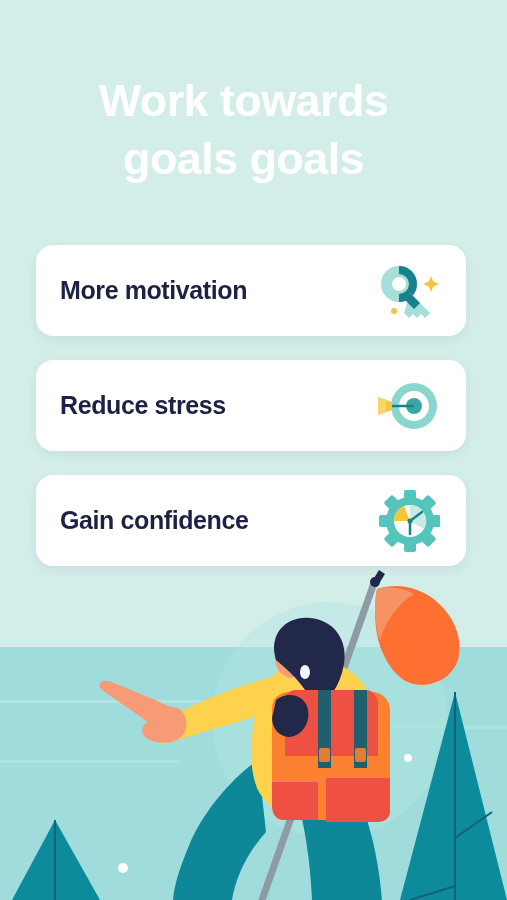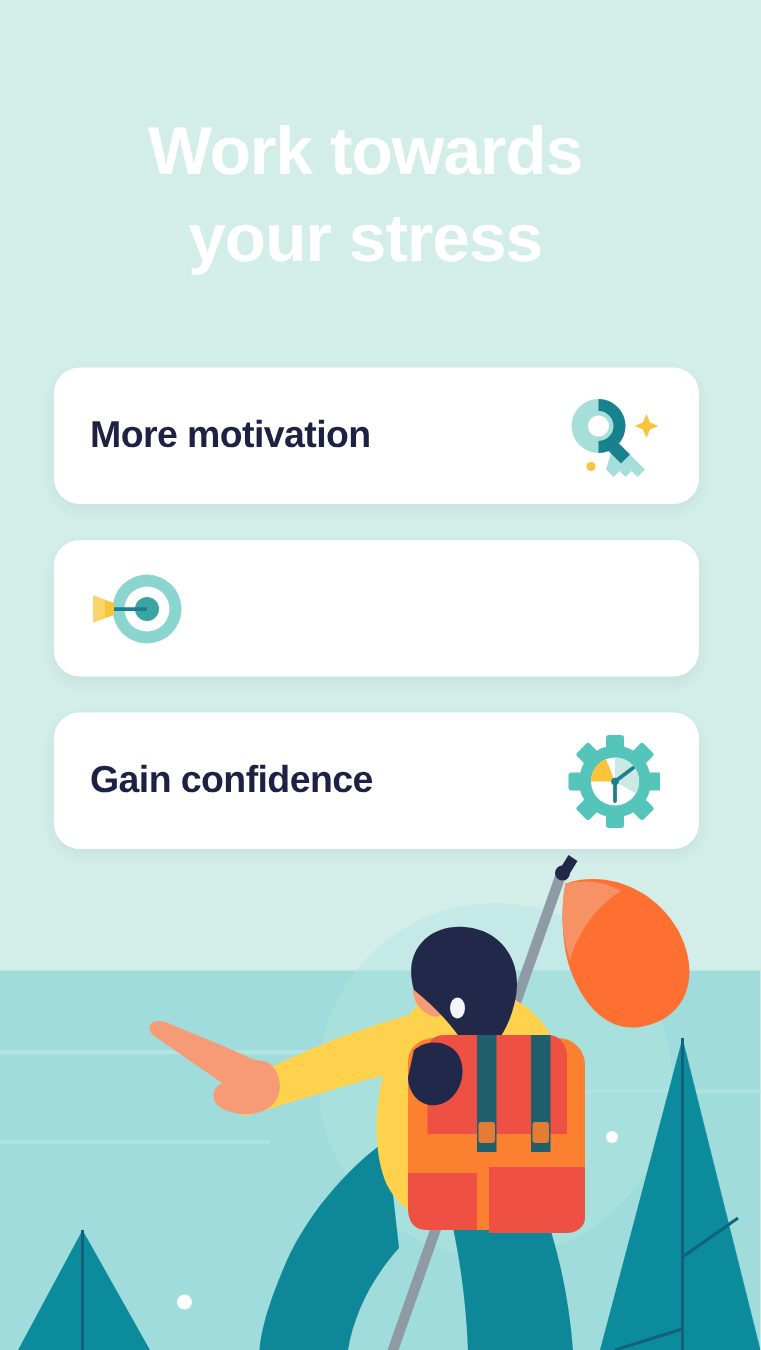--- a/index.html
+++ b/index.html
@@ -167,39 +167,40 @@
       <rect x="355" y="748" width="11" height="14" rx="2" fill="#fb8030" opacity="0.9"></rect>
       <path d="M272 782 L 318 782 L 318 820 L 284 820 C 276 820, 272 814, 272 806 Z" fill="#ef5044"></path>
       <path d="M326 778 L 390 778 L 390 812 C 390 818, 384 822, 378 822 L 326 822 Z" fill="#ef5044"></path>
       <path d="M276 700 C 286 692, 300 694, 306 704 C 312 716, 306 732, 294 736
                C 282 740, 272 730, 272 718 Z" fill="#22284a"></path>
     </g>
   </svg>
 
   <div class="headline">
     <span class="line">Work towards</span>
-    <span class="line">your stress</span>
+    <span class="line">goals goals</span>
   </div>
 
   <div class="card-stack">
 
     <div class="goal-card">
       <span class="goal-label">More motivation</span>
       <svg class="goal-icon" viewBox="0 0 64 62">
         <circle cx="23" cy="24" r="18" fill="#a6ded9"></circle>
         <path d="M23 6 A18 18 0 0 1 23 42 L23 34 A10 10 0 0 0 23 14 Z" fill="#17818d"></path>
         <circle cx="23" cy="24" r="7" fill="#ffffff"></circle>
         <path d="M34 33 L54 53 L49 58 L45 54 L41 58 L37 54 L33 58 L28 53 Z" fill="#a6ded9"></path>
         <path d="M34 33 L44 43 L38 49 L28 39 Z" fill="#17818d"></path>
         <path d="M55 16 l2.4 5.6 l5.6 2.4 l-5.6 2.4 l-2.4 5.6 l-2.4 -5.6 l-5.6 -2.4 l5.6 -2.4 z" fill="#f9c33c"></path>
         <circle cx="18" cy="51" r="3" fill="#f9c33c"></circle>
       </svg>
     </div>
 
     <div class="goal-card">
+      <span class="goal-label">Reduce stress</span>
       <svg class="goal-icon" viewBox="0 0 64 62">
         <circle cx="38" cy="31" r="23" fill="#8bd5cf"></circle>
         <circle cx="38" cy="31" r="15" fill="#ffffff"></circle>
         <circle cx="38" cy="31" r="8" fill="#3aa6a4"></circle>
         <line x1="10" y1="31" x2="38" y2="31" stroke="#1b7f8e" stroke-width="2.5"></line>
         <path d="M2 22 L16 27 L16 35 L2 40 Z" fill="#f9c33c"></path>
         <path d="M2 22 L10 24.8 L10 37.2 L2 40 Z" fill="#fbd46a"></path>
       </svg>
     </div>
 

